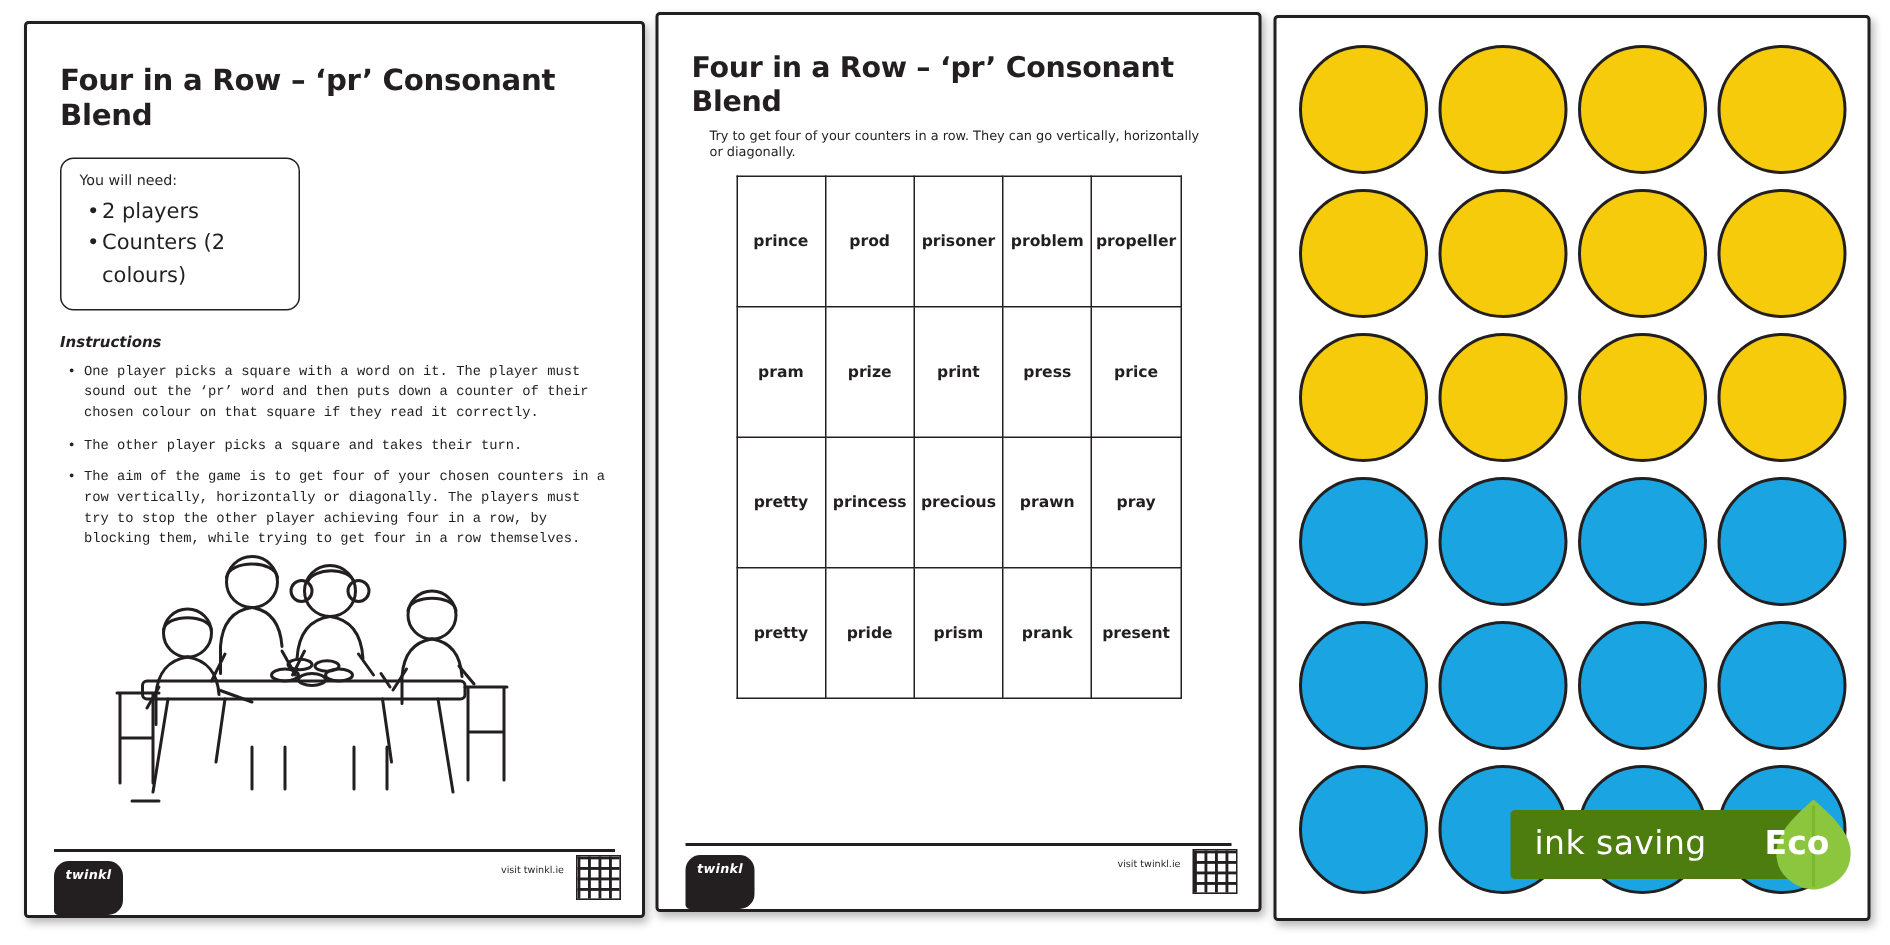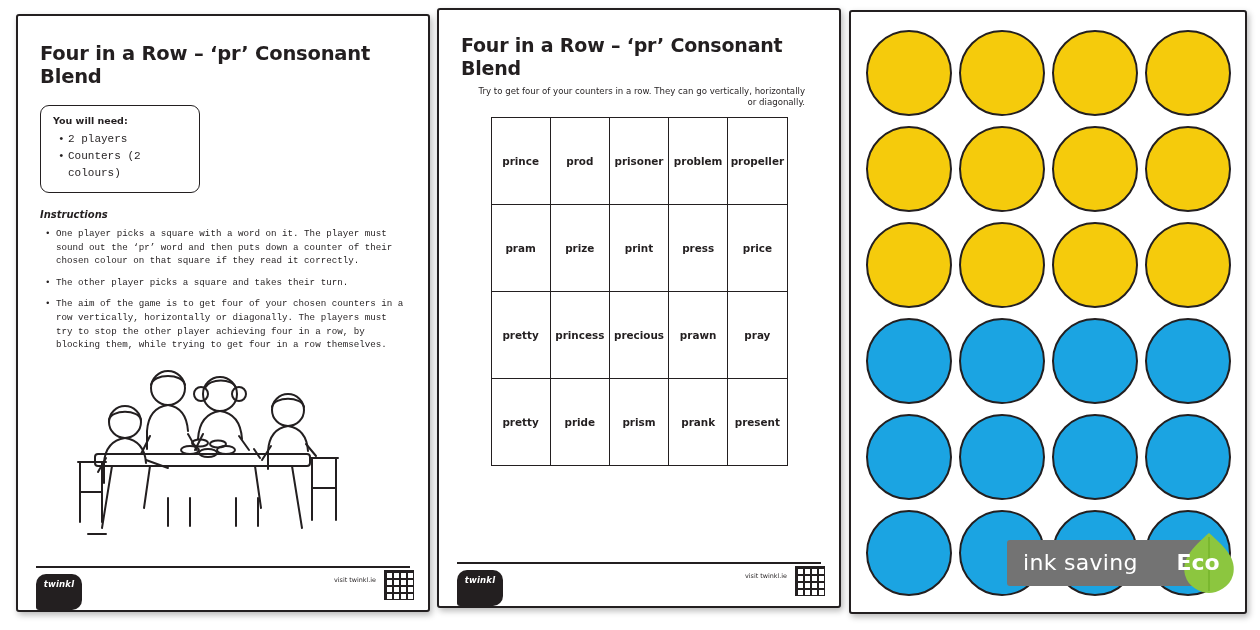--- a/index.html
+++ b/index.html
@@ -80,35 +80,34 @@
   .needbox {
     margin-top: 16px;
     border: 1.5px solid #231f20;
     border-radius: 9px;
     padding: 9px 12px 10px 12px;
     width: 160px;
     box-sizing: border-box;
   }
   .needbox .need-title {
     font-size: 9.5px;
-    font-weight: bold;
+    font-weight: normal;
     color: #231f20;
     margin-bottom: 5px;
   }
   .needbox ul {
     margin: 0;
     padding-left: 15px;
     list-style: none;
   }
   .needbox li {
-    font-size: 11px;
+    font-size: 14px;
     color: #231f20;
     line-height: 1.55;
     position: relative;
-    font-family: Liberation Mono, monospace;
   }
   .needbox li:before {
     content: "•";
     position: absolute;
     left: -10px;
     top: 0;
   }
 
   .section-label {
     margin-top: 16px;
@@ -134,21 +133,21 @@
   .instr-list li:before {
     content: "•";
     position: absolute;
     left: -11px;
     top: 0;
   }
 
   .sub-head {
     font-size: 8.6px;
     color: #231f20;
-    text-align: right;
+    text-align: left;
     line-height: 1.35;
     margin: 6px 12px 8px 12px;
     font-weight: 500;
   }
 
   
   .wordgrid {
     margin: 0 auto;
     border-collapse: collapse;
     width: 297px;
@@ -251,21 +250,21 @@
     top: 531px;
     width: 240px;
     height: 63px;
   }
   .eco-bar {
     position: absolute;
     left: 0;
     top: 9px;
     width: 206px;
     height: 46px;
-    background: #737373;
+    background: #4d7c0f;
     border-radius: 3px;
     color: #ffffff;
     font-size: 22px;
     line-height: 46px;
     padding-left: 16px;
     box-sizing: border-box;
     letter-spacing: 0.3px;
   }
   .eco-leaf {
     position: absolute;

